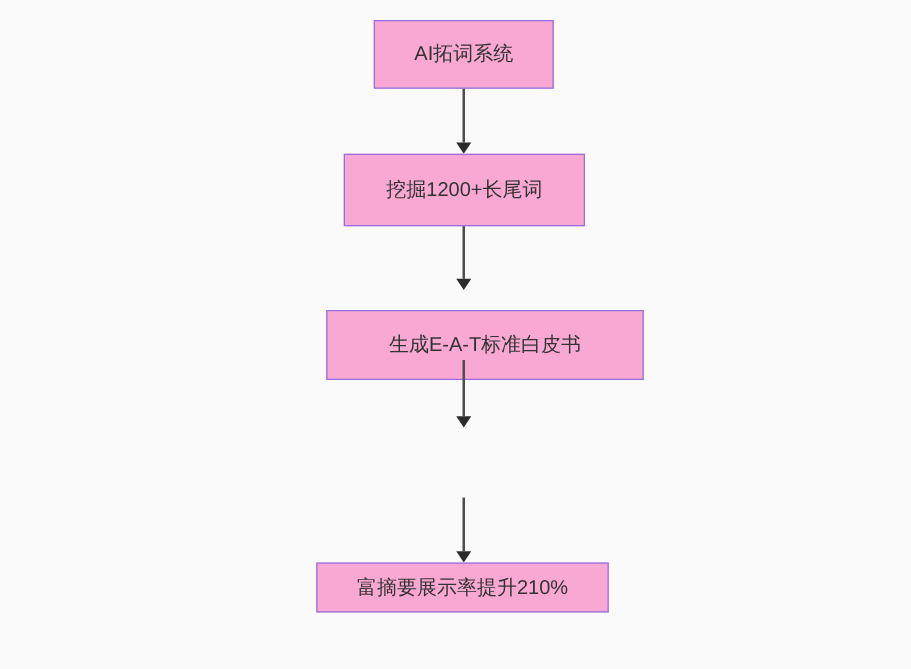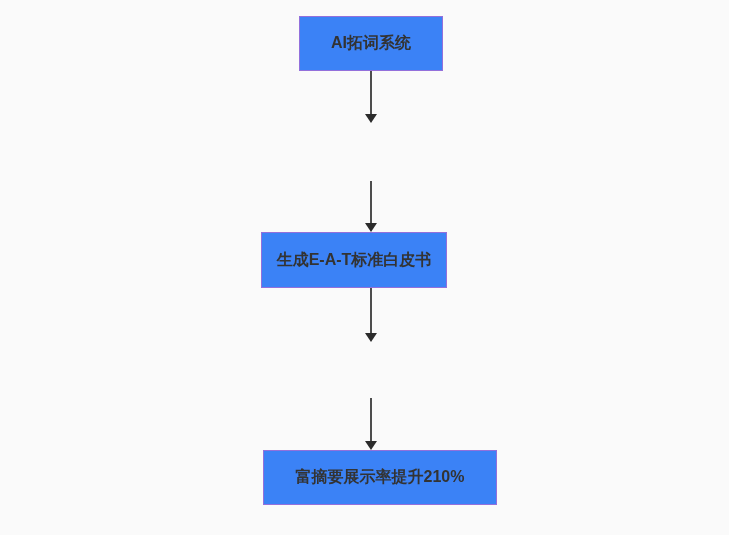--- a/index.html
+++ b/index.html
@@ -14,36 +14,35 @@
     position: relative;
     overflow: hidden;
   }
   .canvas {
     position: absolute;
     inset: 0;
   }
   .node {
     position: absolute;
     box-sizing: border-box;
-    background: #3b82f6;
+    background: #f9a8d4;
     border: 1px solid #9370db;
     color: #333333;
     font-size: 16px;
     display: flex;
     align-items: center;
     justify-content: center;
     text-align: center;
     white-space: nowrap;
-    font-weight: bold;
   }
   .node-1 { left: 299px; top: 16px;  width: 144px; height: 55px; }
   .node-2 { left: 275px; top: 123px; width: 193px; height: 58px; }
-  .node-3 { left: 261px; top: 232px; width: 186px; height: 56px; }
+  .node-3 { left: 261px; top: 248px; width: 254px; height: 56px; }
   .node-4 { left: 264px; top: 342px; width: 213px; height: 56px; }
-  .node-5 { left: 263px; top: 450px; width: 234px; height: 55px; }
+  .node-5 { left: 253px; top: 450px; width: 234px; height: 40px; }
 
   .arrow {
     position: absolute;
     left: 364px;           
     width: 14px;
     display: flex;
     flex-direction: column;
     align-items: center;
   }
   .arrow-1 { top: 71px;  height: 52px; }
@@ -71,20 +70,23 @@
 
   <div class="node node-1">
     <span>AI拓词系统</span>
   </div>
 
   <div class="arrow arrow-1">
     <div class="line"></div>
     <div class="head"></div>
   </div>
 
+  <div class="node node-2">
+    <span>挖掘1200+长尾词</span>
+  </div>
 
   <div class="arrow arrow-2">
     <div class="line"></div>
     <div class="head"></div>
   </div>
 
   <div class="node node-3">
     <span>生成E-A-T标准白皮书</span>
   </div>
 

